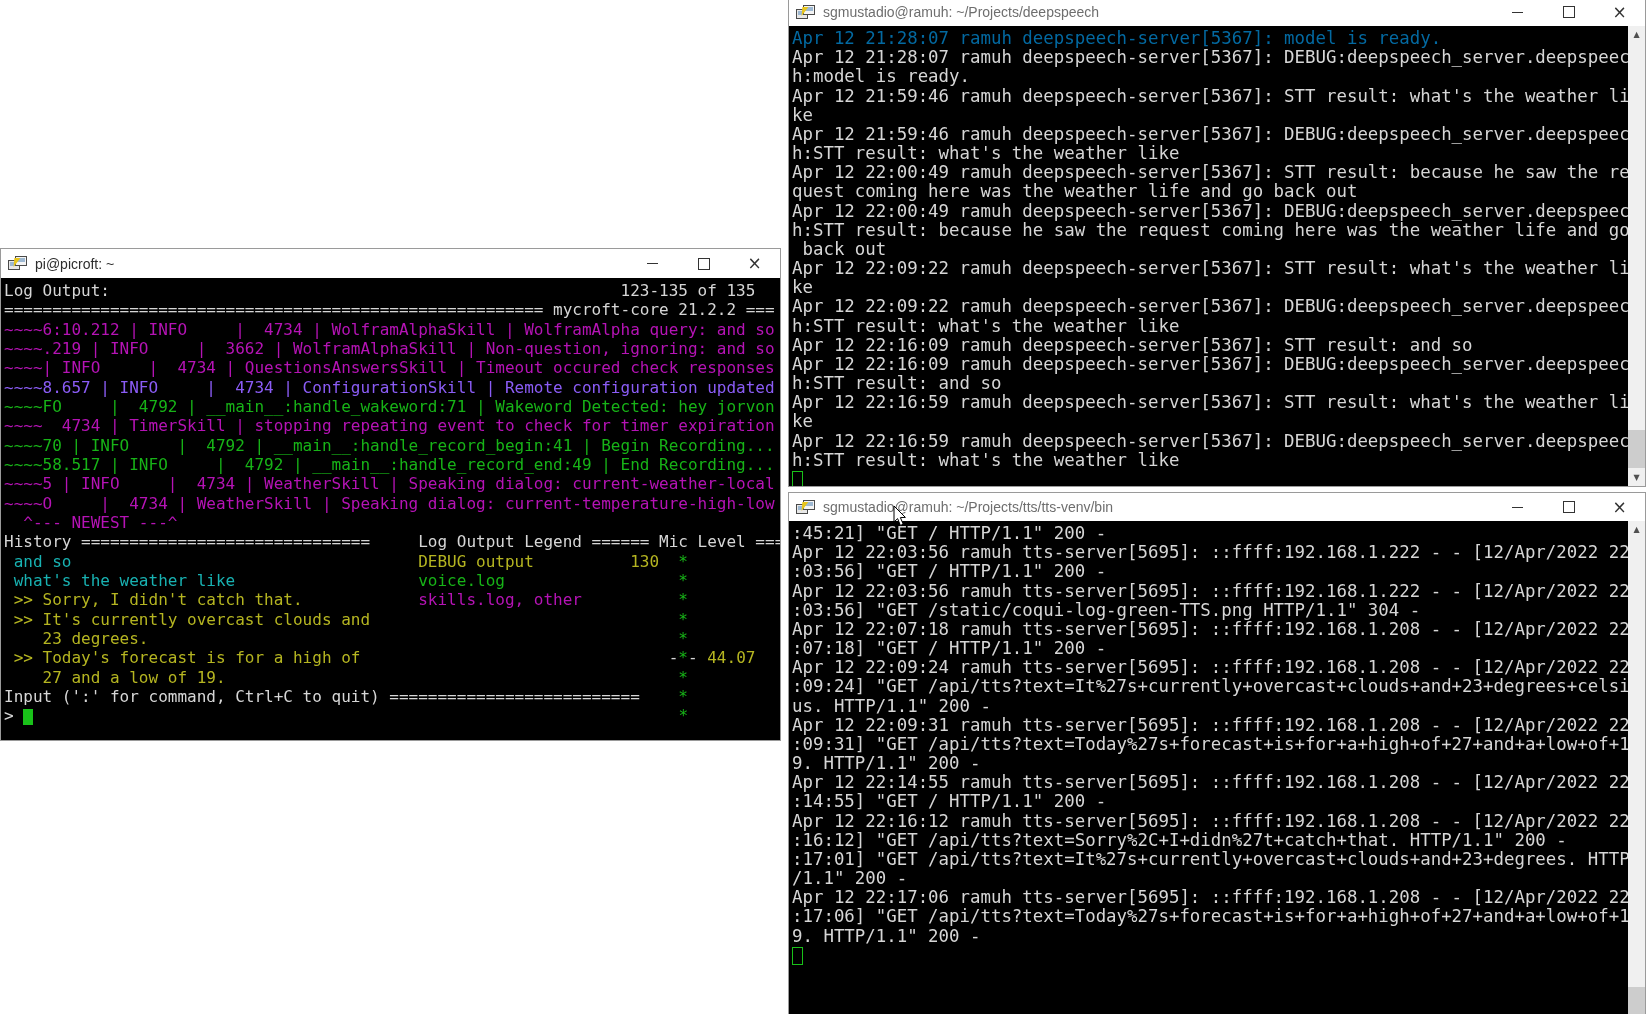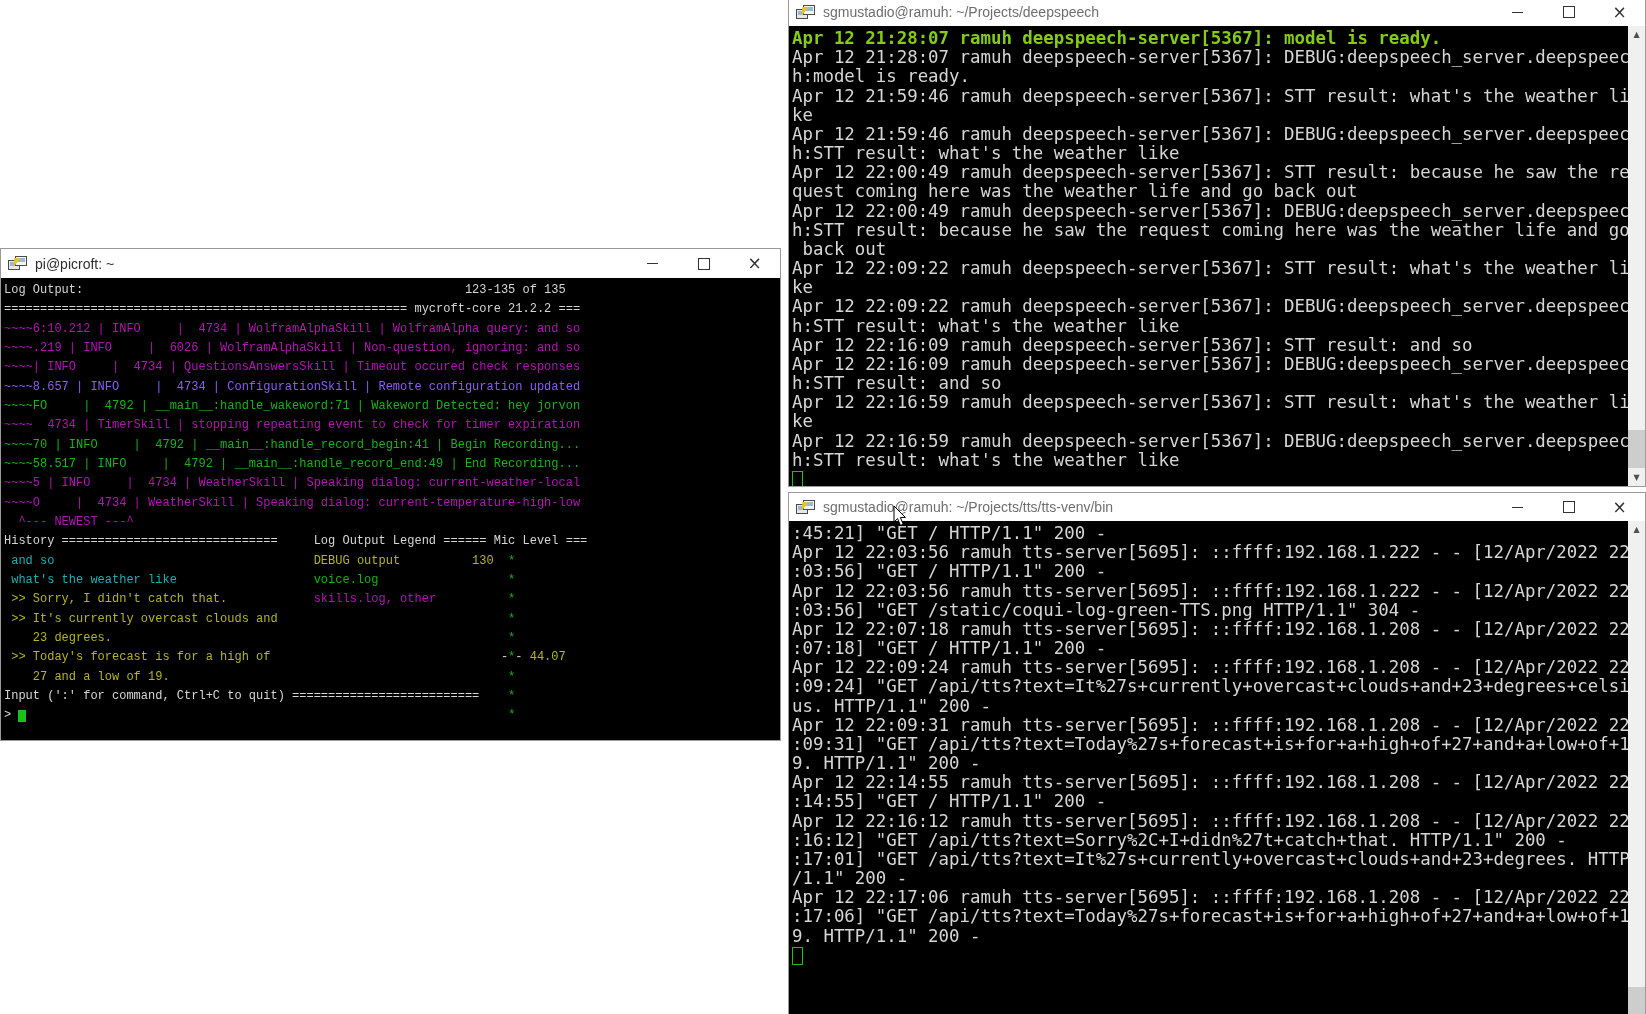--- a/index.html
+++ b/index.html
@@ -23,21 +23,21 @@
   .putty-icon .mon.front{left:7px;top:1px;width:12px;height:10px;background:#f4f4f4;}
   .putty-icon .screen{position:absolute;left:1px;top:1px;right:1px;height:4px;background:#9db8d2;}
   .putty-icon .bolt{position:absolute;left:4px;top:3px;width:0;height:0;
        border-left:4px solid transparent;border-right:2px solid transparent;
        border-top:9px solid #e8c51a;transform:skewX(-28deg);}
   
   .screenbody{position:absolute;left:0;right:0;bottom:0;background:#000;overflow:hidden;}
   .termtext{position:absolute;top:3px;left:3px;right:0;bottom:0;overflow:hidden;
             font-family:"DejaVu Sans Mono", monospace;}
   .trow{white-space:pre;overflow:hidden;}
-  .term-small .trow{font-size:12px;line-height:19.33px;height:19.33px;font-family:Liberation Mono, monospace;}
+  .term-small .trow{font-size:16px;line-height:19.33px;height:19.33px;}
   .term-big   .trow{font-size:17.4px;line-height:19.18px;height:19.18px;}
   .cursor-block{display:inline-block;width:0.62em;height:1.02em;vertical-align:text-bottom;background:#19c119;}
   .cursor-hollow{display:inline-block;width:0.62em;height:1.02em;vertical-align:text-bottom;
                  border:1px solid #19c119;box-sizing:border-box;background:transparent;}
   
   .sbar{position:absolute;top:0;bottom:0;right:0;width:17px;background:#f0f0f0;z-index:3;}
   .sb-arrow{position:absolute;left:0;width:17px;height:17px;display:flex;align-items:center;
             justify-content:center;font-size:8px;color:#505050;background:#f0f0f0;
             font-family:"DejaVu Sans", sans-serif;}
   .sb-up{top:0;} .sb-down{bottom:0;}
@@ -70,21 +70,21 @@
       <span class="wbtn">
           <span class="close-glyph">×</span>
         </span>
     </span>
   </div>
   <div class="screenbody term-small" style="top:29px;">
     <div class="termtext">
         <div class="trow"><span style="color: rgb(214, 214, 214);">Log Output:                                                     123-135 of 135</span></div>
         <div class="trow"><span style="color: rgb(214, 214, 214);">======================================================== mycroft-core 21.2.2 ===</span></div>
         <div class="trow"><span style="color: rgb(181, 19, 181);">~~~~6:10.212 | INFO     |  4734 | WolframAlphaSkill | WolframAlpha query: and so</span></div>
-        <div class="trow"><span style="color: rgb(181, 19, 181);">~~~~.219 | INFO     |  6026 | WolframAlphaSkill | Non-question, ignoring: and so</span></div>
+        <div class="trow"><span style="color: rgb(181, 19, 181);">~~~~.219 | INFO     |  3662 | WolframAlphaSkill | Non-question, ignoring: and so</span></div>
         <div class="trow"><span style="color: rgb(181, 19, 181);">~~~~| INFO     |  4734 | QuestionsAnswersSkill | Timeout occured check responses</span></div>
         <div class="trow"><span style="color: #8b5cf6; text-align: right;">~~~~8.657 | INFO     |  4734 | ConfigurationSkill | Remote configuration updated</span></div>
         <div class="trow"><span style="color: rgb(23, 179, 23);">~~~~FO     |  4792 | __main__:handle_wakeword:71 | Wakeword Detected: hey jorvon</span></div>
         <div class="trow"><span style="color: rgb(181, 19, 181);">~~~~  4734 | TimerSkill | stopping repeating event to check for timer expiration</span></div>
         <div class="trow"><span style="color: rgb(23, 179, 23);">~~~~70 | INFO     |  4792 | __main__:handle_record_begin:41 | Begin Recording...</span></div>
         <div class="trow"><span style="color: rgb(23, 179, 23);">~~~~58.517 | INFO     |  4792 | __main__:handle_record_end:49 | End Recording...</span></div>
         <div class="trow"><span style="color: rgb(181, 19, 181);">~~~~5 | INFO     |  4734 | WeatherSkill | Speaking dialog: current-weather-local</span></div>
         <div class="trow"><span style="color: rgb(181, 19, 181);">~~~~O     |  4734 | WeatherSkill | Speaking dialog: current-temperature-high-low</span></div>
         <div class="trow"><span style="color: rgb(181, 19, 181);">  ^--- NEWEST ---^</span></div>
         <div class="trow"><span style="color: rgb(214, 214, 214);">History ==============================     Log Output Legend ====== Mic Level ===</span></div>
@@ -120,21 +120,21 @@
       <span class="wbtn">
           <span class="max-glyph"></span>
         </span>
       <span class="wbtn">
           <span class="close-glyph">×</span>
         </span>
     </span>
   </div>
   <div class="screenbody term-big" style="top:28px;">
     <div class="termtext" style="right:17px;">
-        <div class="trow"><span style="color: #84cc16; font-weight: bold;">Apr 12 21:28:07 ramuh deepspeech-server[5367]: model is ready.</span></div>
+        <div class="trow"><span style="color: #0369a1;">Apr 12 21:28:07 ramuh deepspeech-server[5367]: model is ready.</span></div>
         <div class="trow"><span style="color: rgb(214, 214, 214);">Apr 12 21:28:07 ramuh deepspeech-server[5367]: DEBUG:deepspeech_server.deepspeec</span></div>
         <div class="trow"><span style="color: rgb(214, 214, 214);">h:model is ready.</span></div>
         <div class="trow"><span style="color: rgb(214, 214, 214);">Apr 12 21:59:46 ramuh deepspeech-server[5367]: STT result: what's the weather li</span></div>
         <div class="trow"><span style="color: rgb(214, 214, 214);">ke</span></div>
         <div class="trow"><span style="color: rgb(214, 214, 214);">Apr 12 21:59:46 ramuh deepspeech-server[5367]: DEBUG:deepspeech_server.deepspeec</span></div>
         <div class="trow"><span style="color: rgb(214, 214, 214);">h:STT result: what's the weather like</span></div>
         <div class="trow"><span style="color: rgb(214, 214, 214);">Apr 12 22:00:49 ramuh deepspeech-server[5367]: STT result: because he saw the re</span></div>
         <div class="trow"><span style="color: rgb(214, 214, 214);">quest coming here was the weather life and go back out</span></div>
         <div class="trow"><span style="color: rgb(214, 214, 214);">Apr 12 22:00:49 ramuh deepspeech-server[5367]: DEBUG:deepspeech_server.deepspeec</span></div>
         <div class="trow"><span style="color: rgb(214, 214, 214);">h:STT result: because he saw the request coming here was the weather life and go</span></div>

